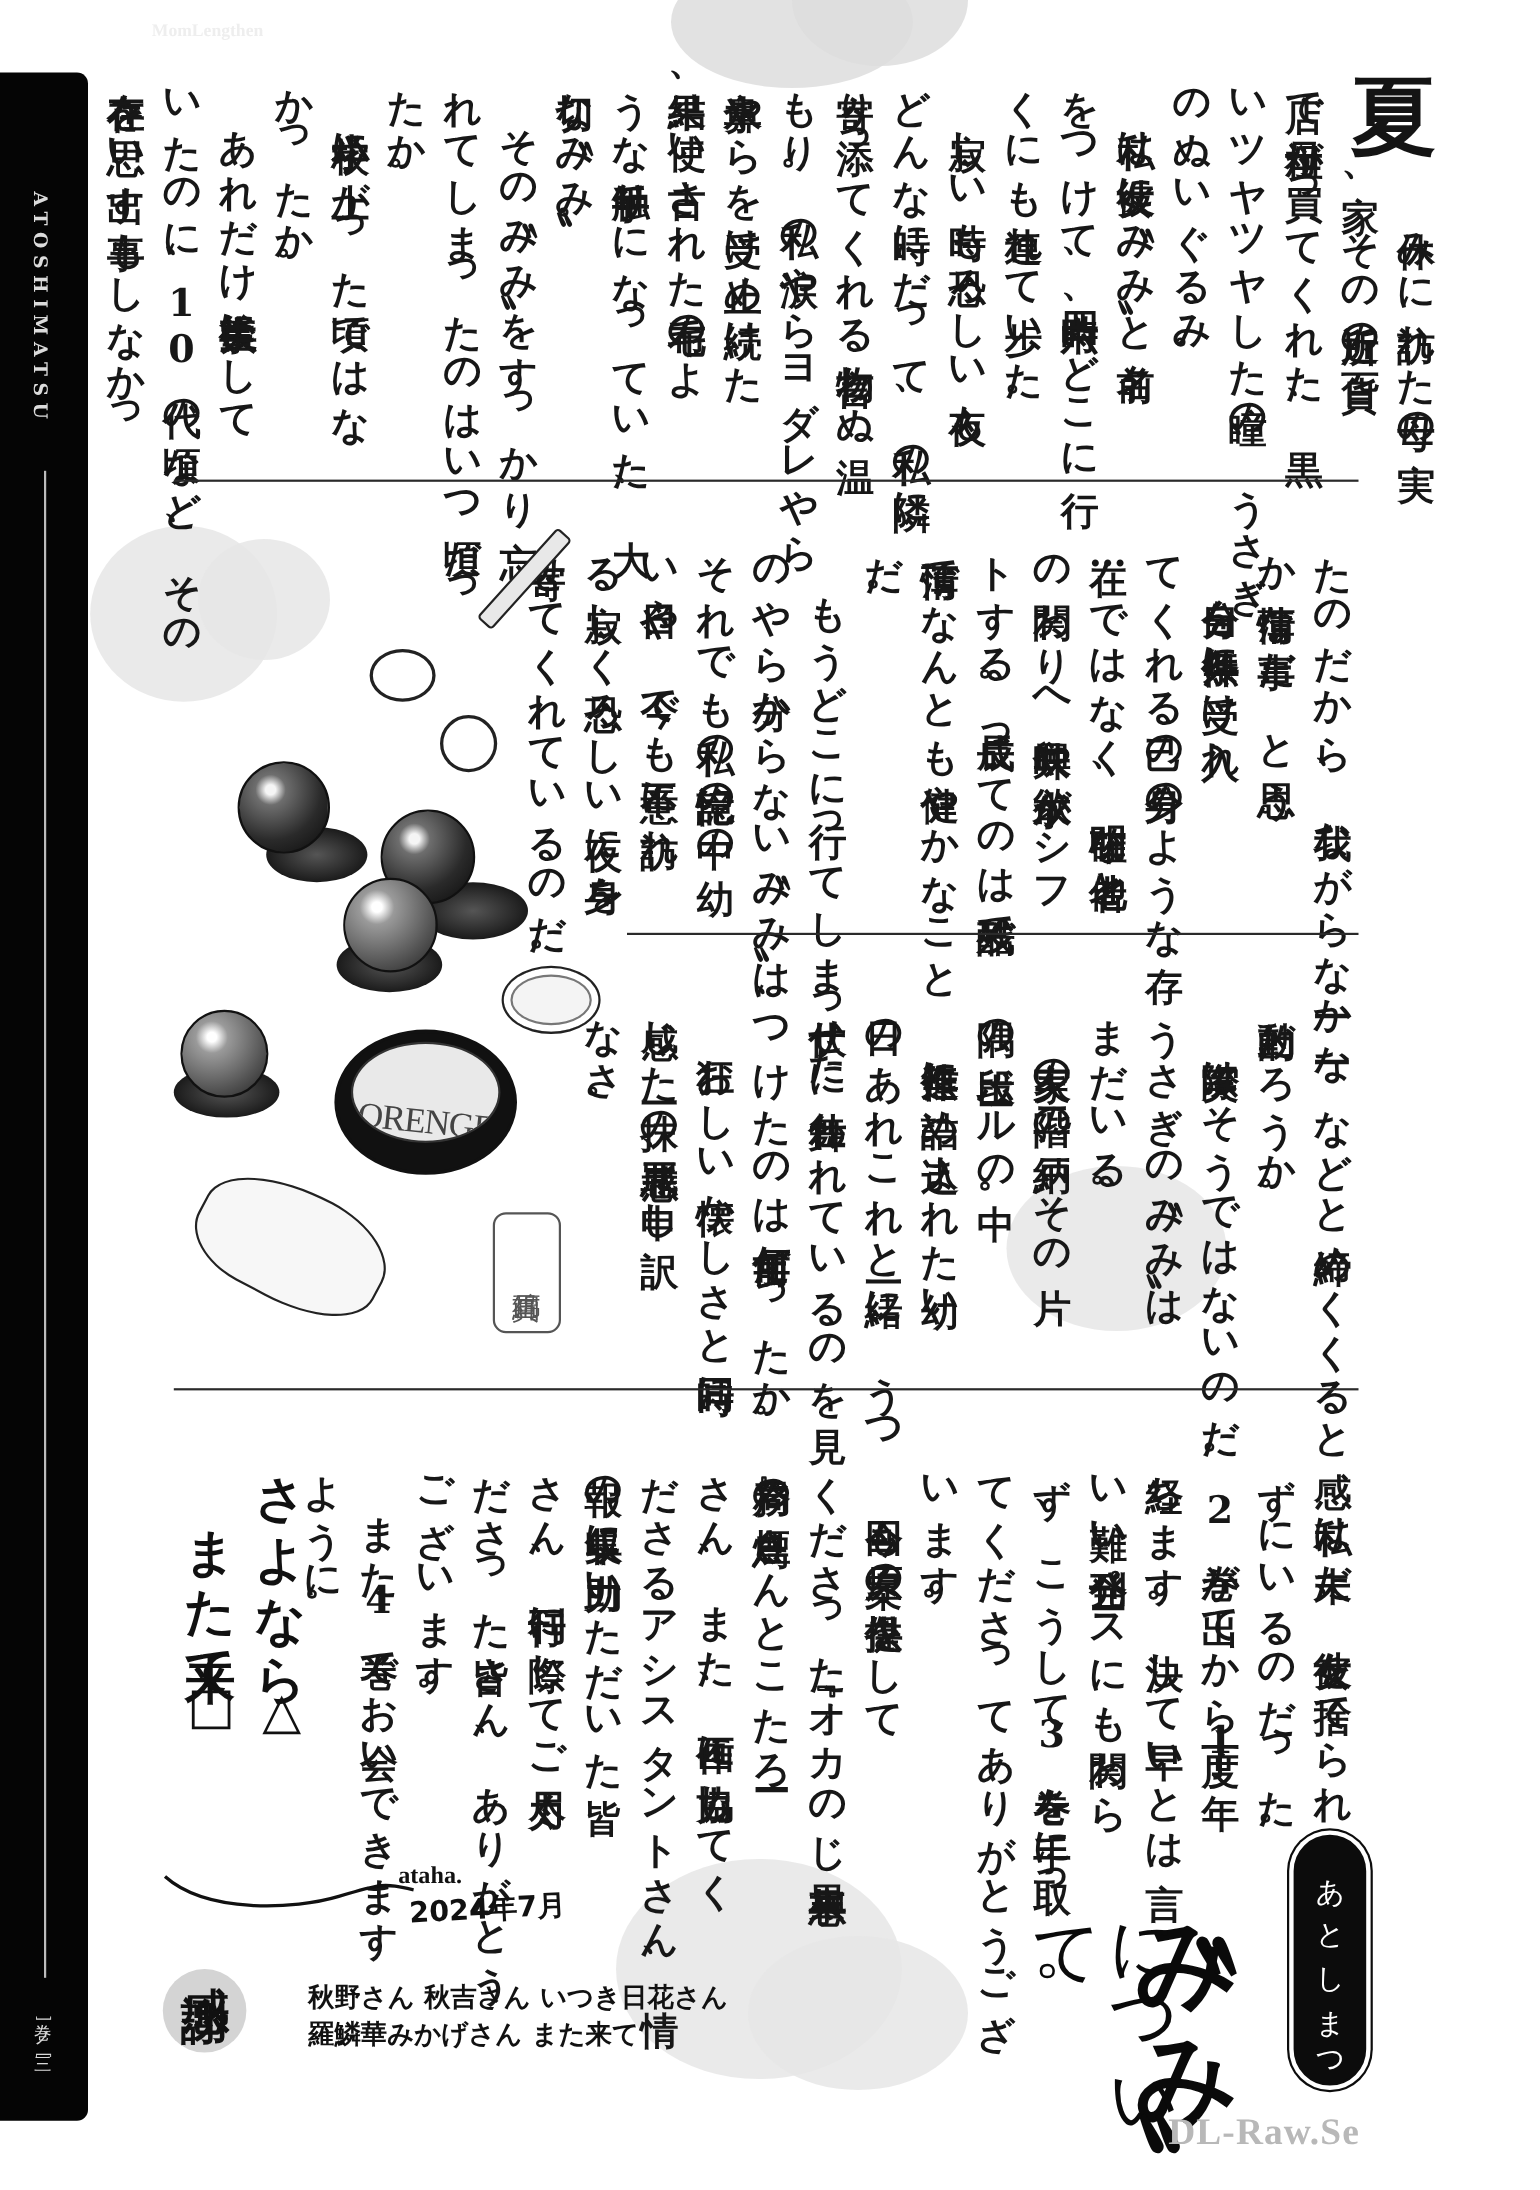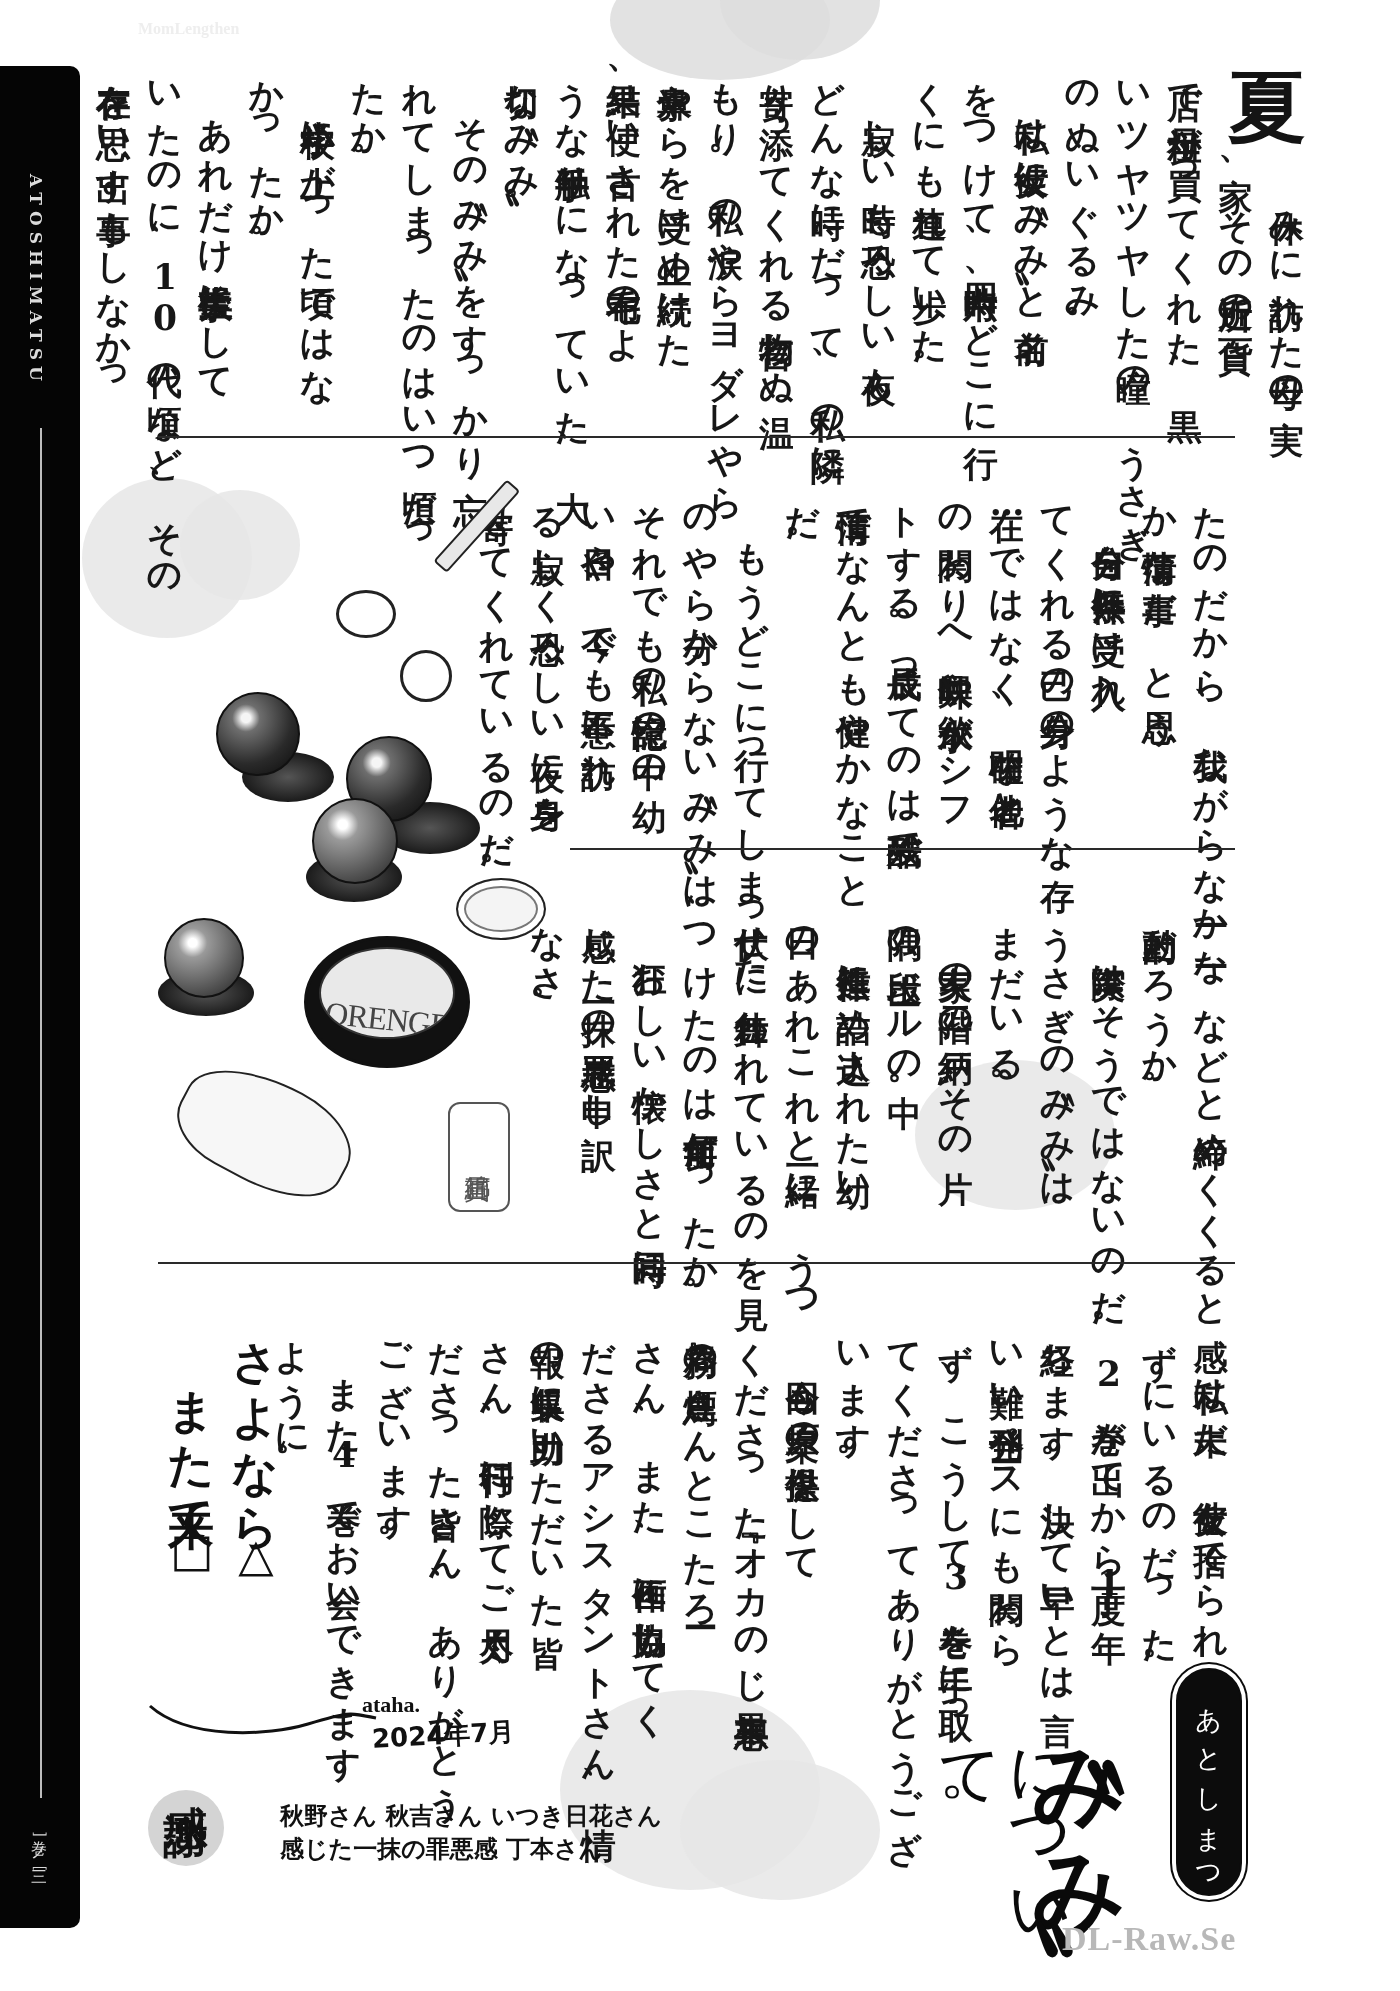--- a/index.html
+++ b/index.html
@@ -272,16 +272,16 @@
 <svg style="position:absolute;left:148px;top:1700px;" width="230" height="40" viewBox="0 0 230 40">
   <path d="M2 6 C 40 40, 120 36, 160 24 S 200 12, 228 18" stroke="#111" stroke-width="3" fill="none"></path>
 </svg>
 <div class="sig-name">ataha.</div>
 <div class="sig-date">2024年7月</div>
 
 <div class="thanks-badge"></div>
 <div class="thanks-title">感謝</div>
 <div class="thanks-list">
   <div>秋野さん 秋吉さん いつき日花さん</div>
-  <div>感じた一抹の罪悪感 丁本さん</div>
+  <div>羅鱗華みかげさん また来て</div>
 </div>
 
 <div class="watermark">DL-Raw.Se</div>
 
 </body></html>

